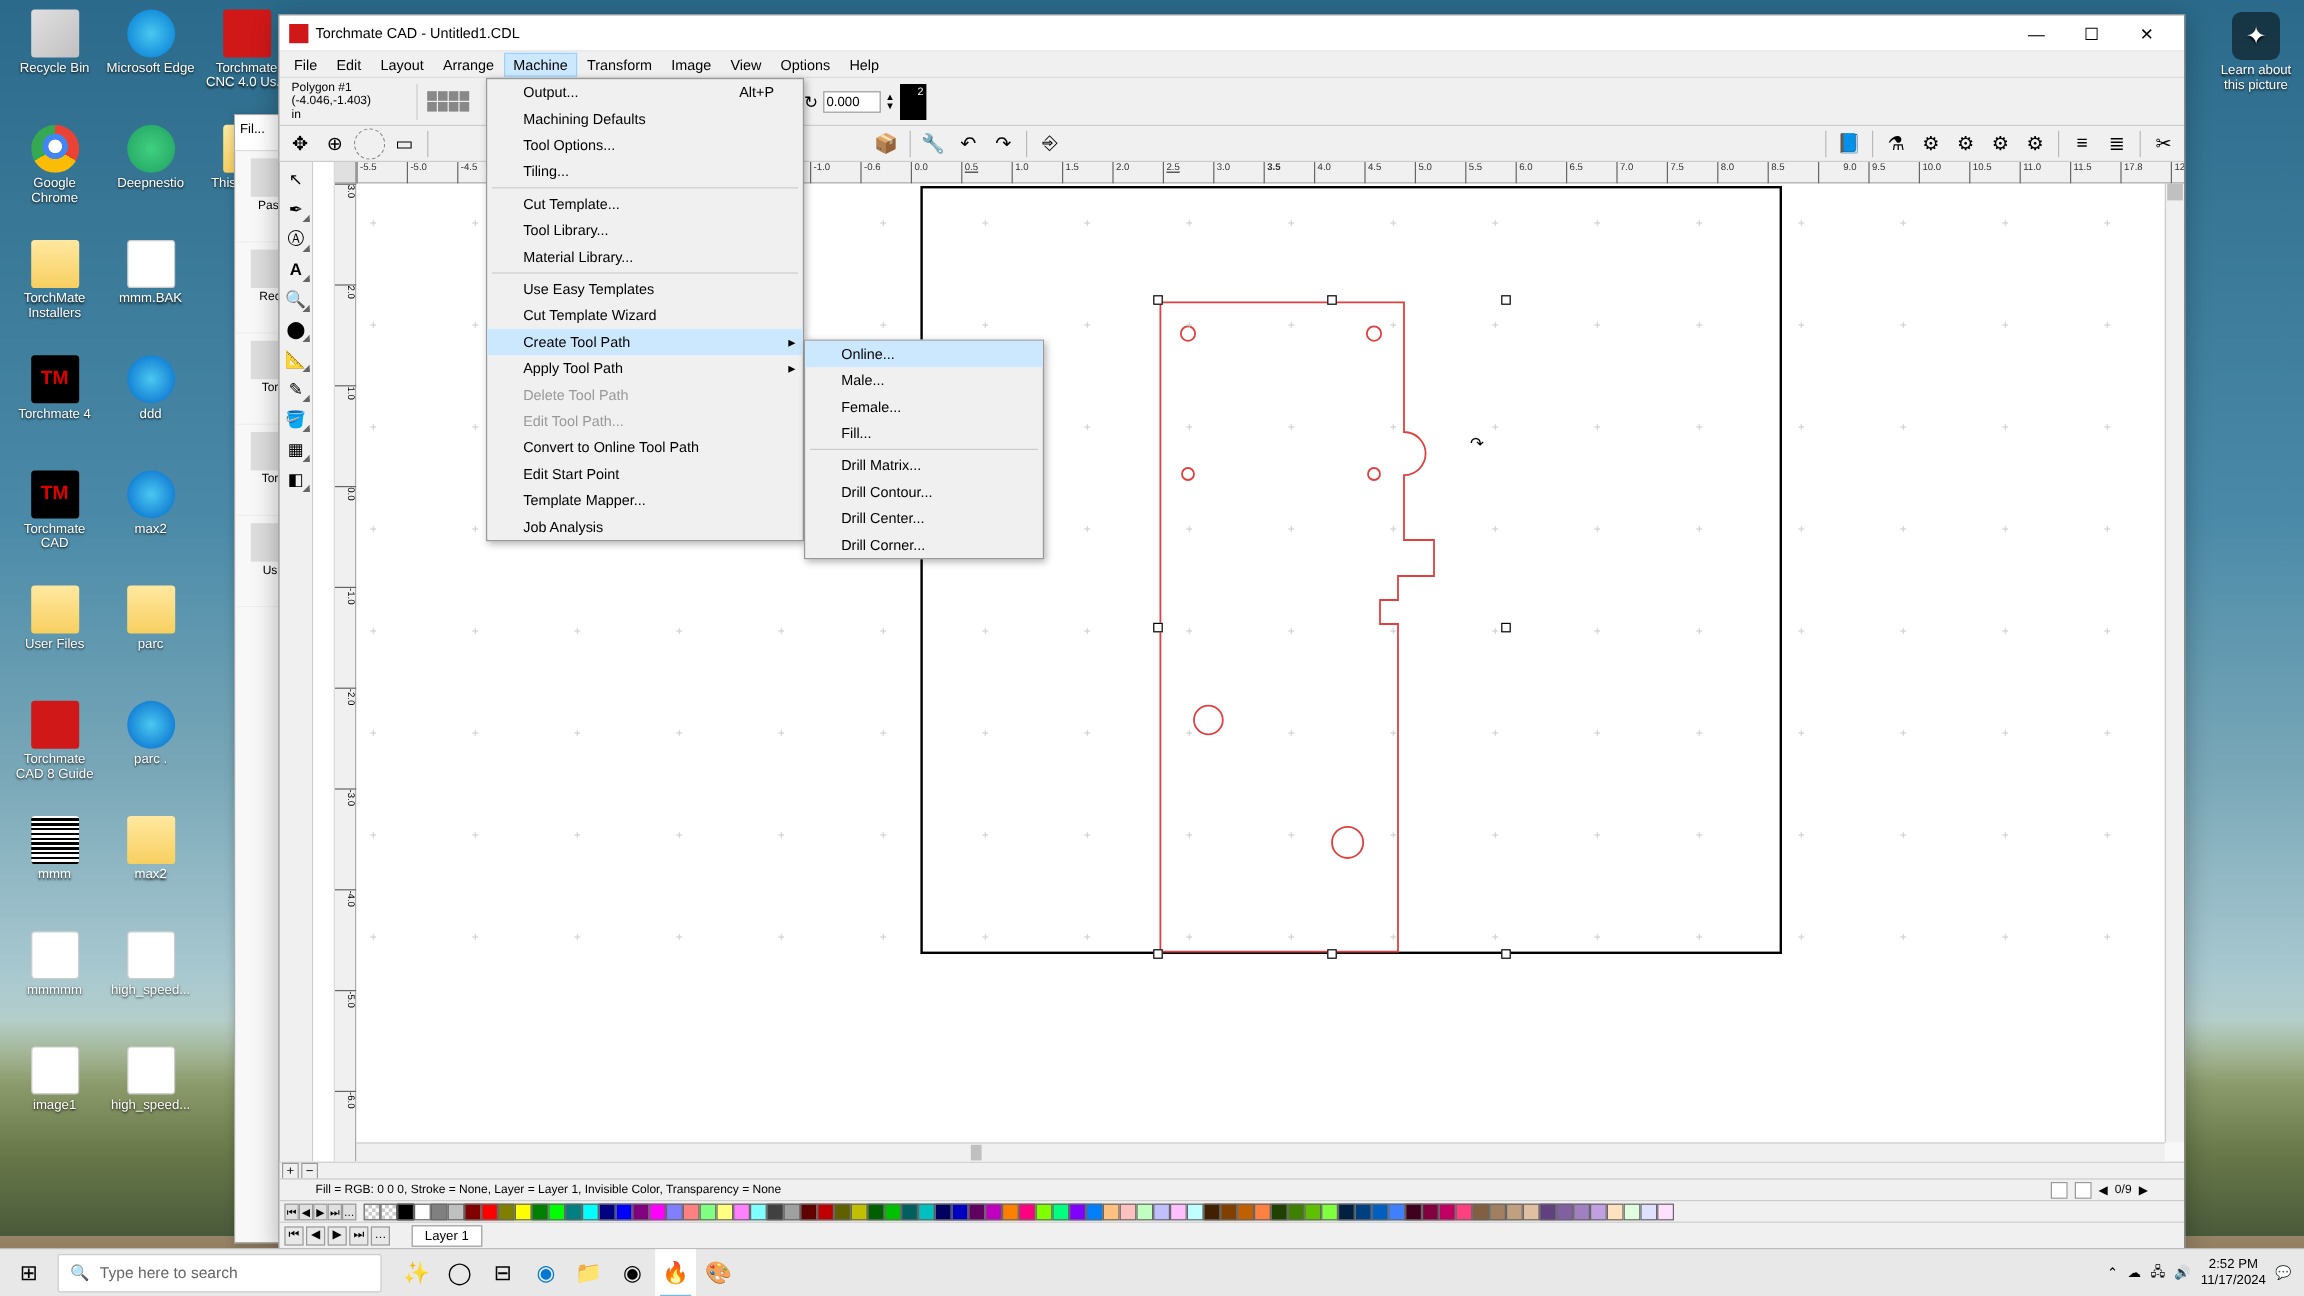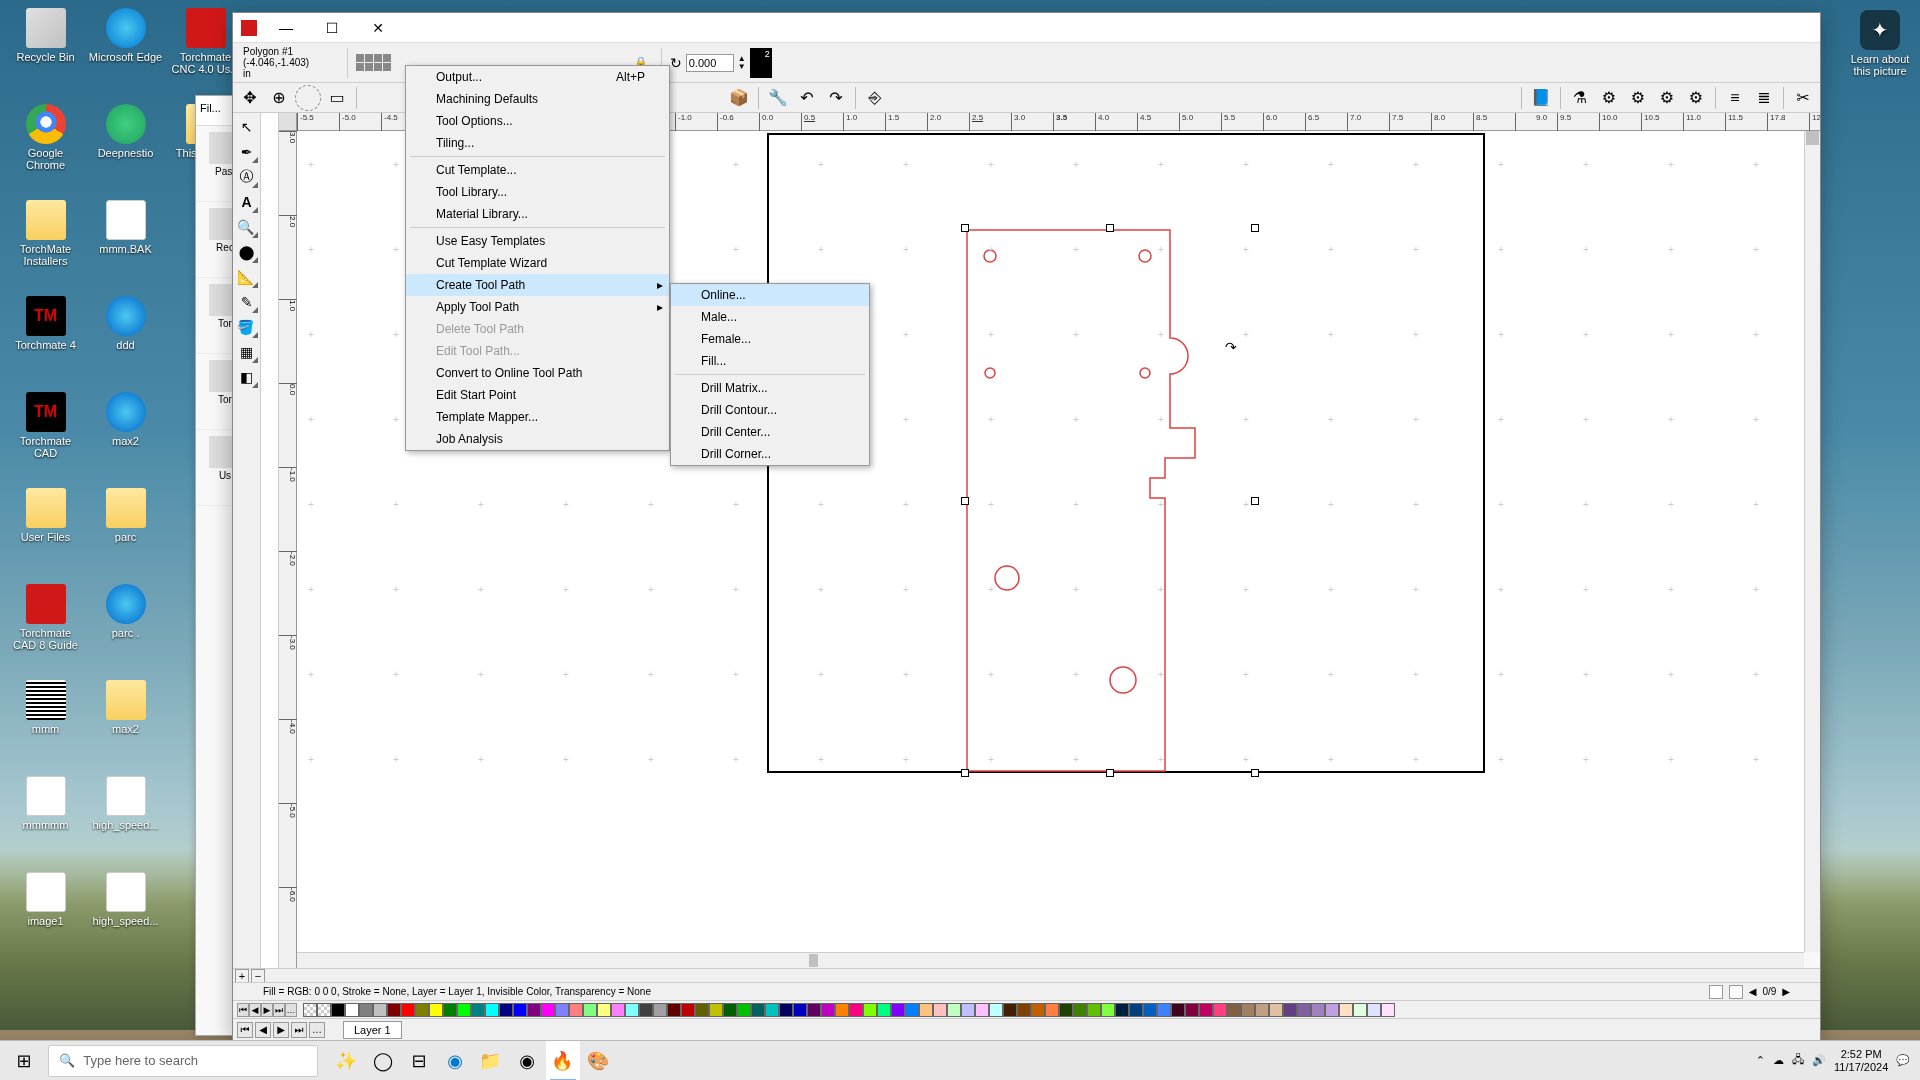--- a/index.html
+++ b/index.html
@@ -233,25 +233,38 @@
       <div class="pwitem"><div class="pwico"></div>Rec</div>
       <div class="pwitem"><div class="pwico"></div>Tor</div>
       <div class="pwitem"><div class="pwico"></div>Tor</div>
       <div class="pwitem"><div class="pwico"></div>Us</div>
     </div>
 </div>
 
 <div class="app-window">
   <div class="titlebar">
     <div class="ico"></div>
+    <div class="title">Torchmate CAD - Untitled1.CDL</div>
     <div class="wbtn">—</div>
     <div class="wbtn">☐</div>
     <div class="wbtn close">✕</div>
   </div>
 
+  <div class="menubar" id="menubar">
+      <div class="mi">File</div>
+      <div class="mi">Edit</div>
+      <div class="mi">Layout</div>
+      <div class="mi">Arrange</div>
+      <div class="mi active">Machine</div>
+      <div class="mi">Transform</div>
+      <div class="mi">Image</div>
+      <div class="mi">View</div>
+      <div class="mi">Options</div>
+      <div class="mi">Help</div>
+    </div>
 
   <div class="toolbar-top">
     <div class="tb-info">
       <span>Polygon #1</span>
       <span>(-4.046,-1.403)</span>
       <span>in</span>
     </div>
     <div class="tb-sep"></div>
     <div class="tb-grid">
         <div></div>

